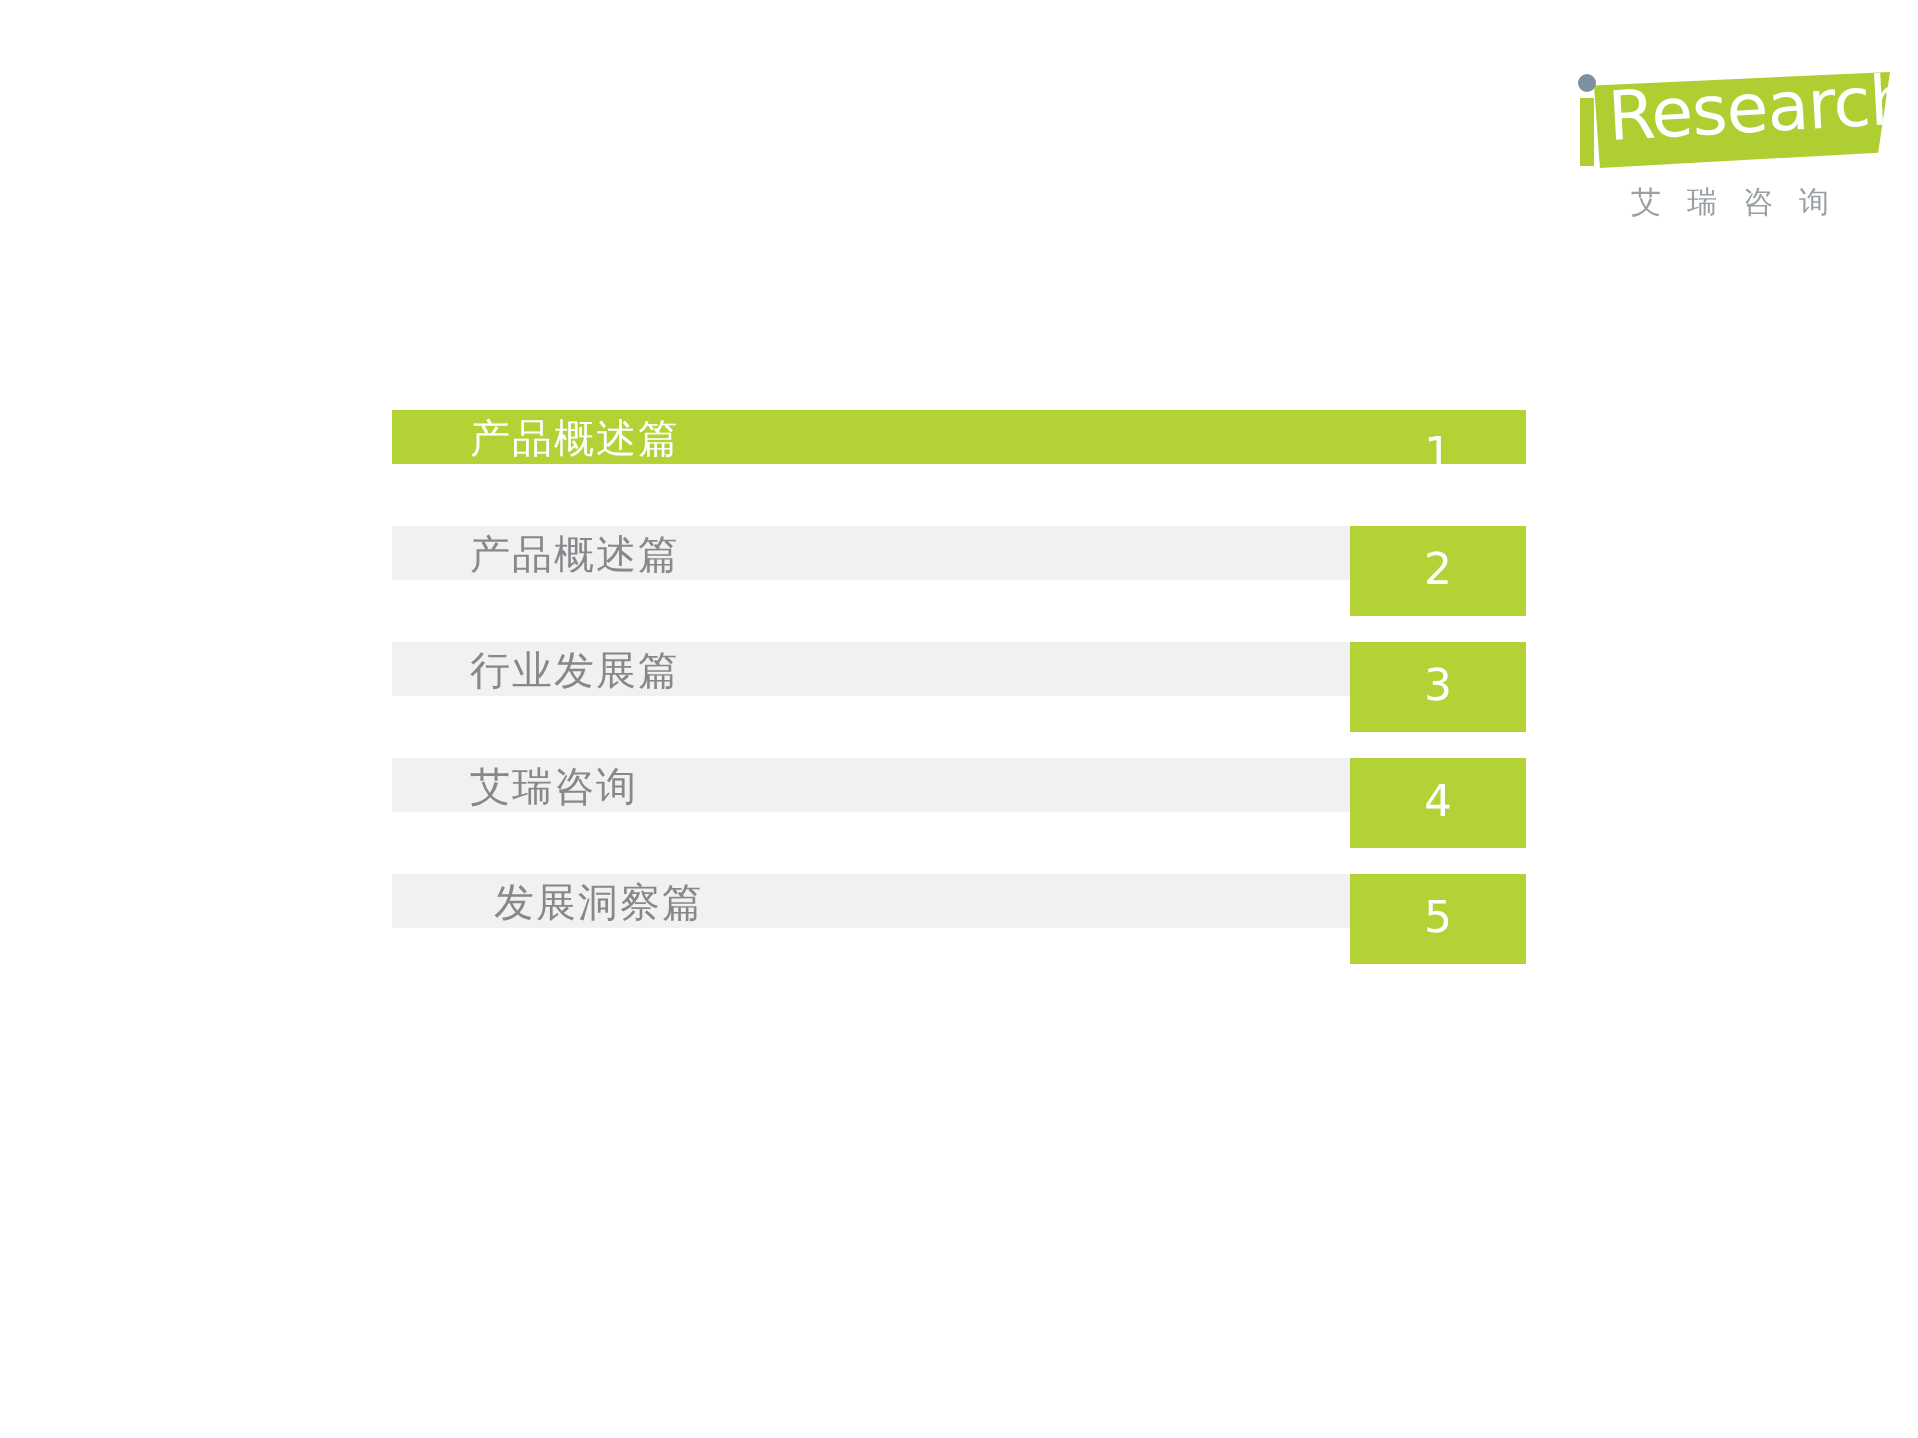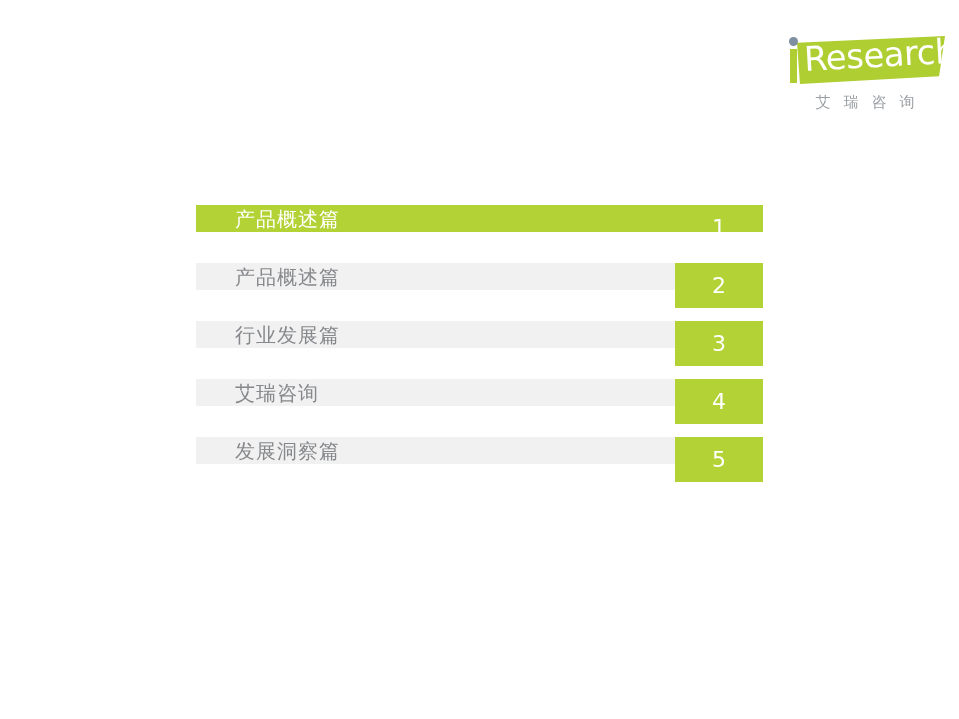--- a/index.html
+++ b/index.html
@@ -90,21 +90,21 @@
     width: 567px;
   }
   .toc-row {
     position: relative;
     height: 27px;
     margin-bottom: 31px;
     background: #F1F1F1;
     display: flex;
     align-items: center;
   }
-  .toc-row:last-child { margin-bottom: 0; }
+  .toc-row:last-child { margin-bottom: 0; padding-left: 12px; }
 
   .toc-row.active {
     background: #B2D235;
   }
 
   .toc-label {
     margin-left: 39px;
     font-size: 20px;
     line-height: 26px;
     color: #86888B;

